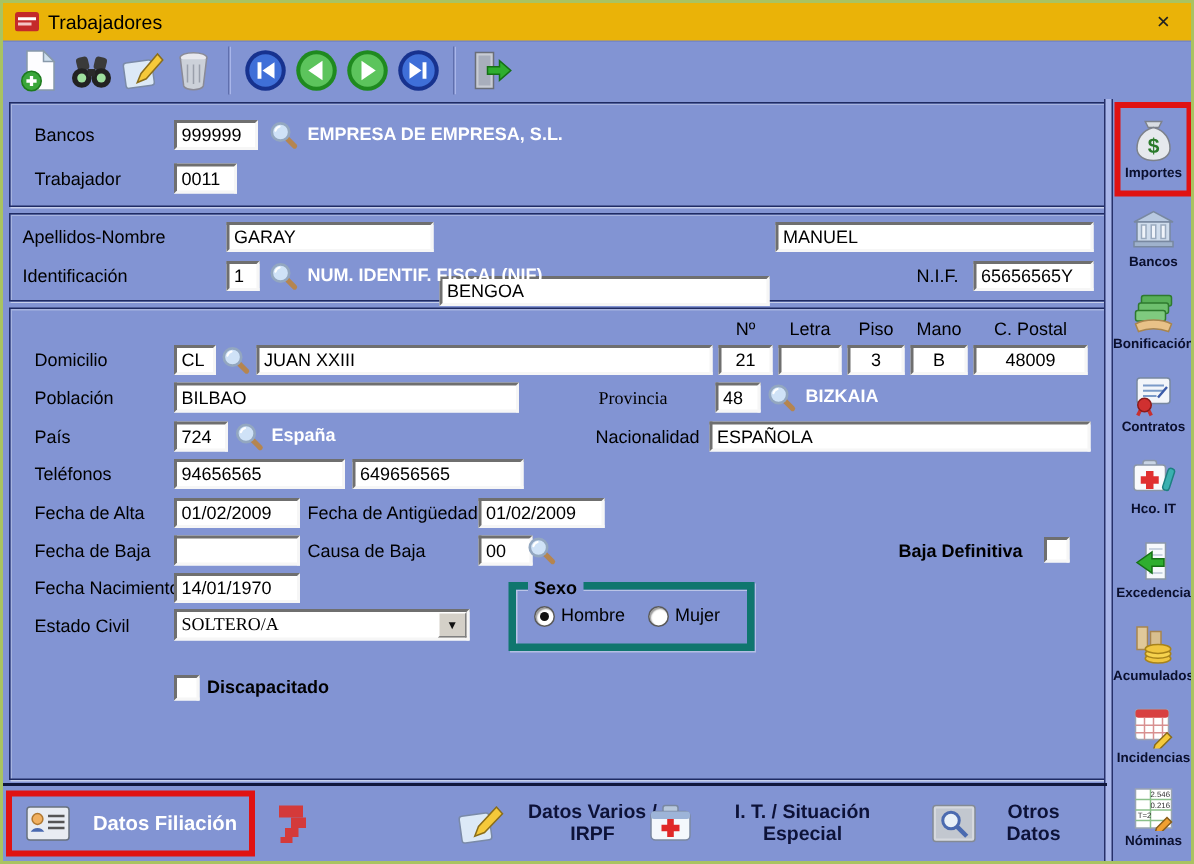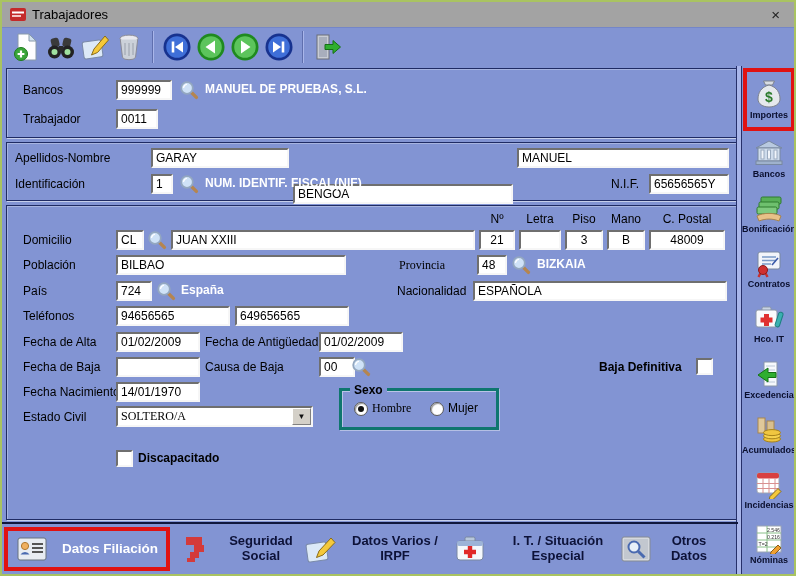--- a/index.html
+++ b/index.html
@@ -1,37 +1,37 @@
 <!DOCTYPE html>
 <html><head>
 <meta charset="utf-8">
 <style>
   html,body{margin:0;padding:0;background:#d8d8d8;}
   .window{position:relative;width:796px;height:576px;box-sizing:border-box;
     border:2px solid #a9c361;background:#8294d3;overflow:hidden;
     font-family:"Liberation Sans",sans-serif;color:#000;}
   
-  .titlebar{position:absolute;left:0;top:0;right:0;height:26px;background:#a3a3a3;
+  .titlebar{position:absolute;left:0;top:0;right:0;height:26px;background:#eab308;
     display:flex;align-items:center;padding:0 8px;box-sizing:border-box;border-bottom:1px solid #7486c8;}
   .titlebar .ttl{font-size:13px;margin-left:6px;}
   .titlebar .close{margin-left:auto;font-size:15px;color:#222;cursor:default;padding:0 6px;}
   
   .toolbar{position:absolute;left:0;top:26px;right:0;height:38px;display:flex;align-items:center;padding-left:8px;}
   .tbtn{width:32px;height:32px;background:transparent;border:none;padding:0;margin:0 1px;display:flex;align-items:center;justify-content:center;}
   .tsep{width:1px;height:32px;background:#5f6fae;border-right:1px solid #a9b6ea;margin:0 6px;}
   
   .panel{position:absolute;border:1px solid #1f2b63;box-shadow:1px 1px 0 rgba(255,255,255,.55),inset 1px 1px 0 rgba(255,255,255,.3);box-sizing:border-box;}
   .lbl{position:absolute;font-size:12px;white-space:nowrap;}
   .blbl{position:absolute;font-size:12px;font-weight:bold;white-space:nowrap;}
   .wlbl{position:absolute;font-size:12px;font-weight:bold;color:#fff;white-space:nowrap;}
   .hdr{position:absolute;font-size:12px;text-align:center;}
   .fld{position:absolute;height:20px;background:#fff;border:2px solid;border-color:#6f6f6f #f6f6f6 #f6f6f6 #6f6f6f;
     font-family:"Liberation Sans",sans-serif;font-size:12px;color:#000;padding:0 3px;box-sizing:border-box;outline:none;}
   .lupa{position:absolute;width:20px;height:20px;cursor:pointer;}
-  .group{position:absolute;border:3px solid #0f766e;box-shadow:inset 1px 1px 0 rgba(255,255,255,.45),1px 1px 0 rgba(255,255,255,.4);}
+  .group{position:absolute;border:5px solid #0f766e;box-shadow:inset 1px 1px 0 rgba(255,255,255,.45),1px 1px 0 rgba(255,255,255,.4);}
   .group .legend{position:absolute;top:-8px;left:8px;background:#8294d3;padding:0 4px;font-weight:bold;font-size:12px;}
   .radio{display:inline-block;width:12px;height:12px;border-radius:50%;background:#fff;border:1px solid #5a5a5a;box-shadow:inset 1px 1px 1px #9a9a9a;position:relative;vertical-align:middle;}
   .radio.checked::after{content:"";position:absolute;inset:3px;border-radius:50%;background:#101010;}
   .cb{position:absolute;width:13px;height:13px;background:#fff;border:2px solid;border-color:#6f6f6f #f6f6f6 #f6f6f6 #6f6f6f;box-sizing:content-box;}
   .combo{position:absolute;height:21px;background:#fff;border:2px solid;border-color:#6f6f6f #f6f6f6 #f6f6f6 #6f6f6f;display:flex;align-items:center;box-sizing:border-box;}
   .combo .txt{flex:1;font-size:12px;padding:0 3px;white-space:nowrap;}
   .combo .btn{width:17px;align-self:stretch;background:#d4d0c8;border:1px solid;border-color:#fff #808080 #808080 #fff;display:flex;align-items:center;justify-content:center;font-size:8px;color:#111;}
   
   .side-divider{position:absolute;left:734px;top:64px;bottom:0;width:4px;background:#a9b6ea;border-left:1px solid #26306a;border-right:1px solid #26306a;}
   .sidebar{position:absolute;left:740px;top:64px;bottom:0;width:54px;display:flex;flex-direction:column;justify-content:space-between;padding:2px 0;box-sizing:border-box;}
@@ -140,21 +140,21 @@
   <div class="panel" style="left:4px;top:66px;width:732px;height:70px;">
     <span class="lbl" style="left:16px;top:14px;">Bancos</span>
     <input class="fld" style="left: 109px; top: 11px; width: 56px;" value="999999">
     <span class="lupa" style="left:172px;top:11px;">
   <svg width="20" height="20" viewBox="0 0 20 20">
     <line x1="12.6" y1="12.6" x2="17.4" y2="17.4" stroke="#b5854f" stroke-width="3.4" stroke-linecap="round"></line>
     <circle cx="8" cy="8" r="5.8" fill="#cfe2f7" stroke="#93a7c0" stroke-width="1.8"></circle>
     <path d="M4.6 7.2 A4 4 0 0 1 7.4 4.4" stroke="#ffffff" stroke-width="1.4" fill="none" stroke-linecap="round"></path>
   </svg>
 </span>
-    <span class="wlbl" style="left:198px;top:13px;">MANUEL DE PRUEBAS, S.L.</span>
+    <span class="wlbl" style="left:198px;top:13px;">EMPRESA DE EMPRESA, S.L.</span>
     <span class="lbl" style="left:16px;top:43px;">Trabajador</span>
     <input class="fld" style="left: 109px; top: 40px; width: 42px;" value="0011">
   </div>
 
   <div class="panel" style="left:4px;top:140px;width:732px;height:59px;">
     <span class="lbl" style="left:8px;top:8px;">Apellidos-Nombre</span>
     <input class="fld" style="left: 144px; top: 5px; width: 138px;" value="GARAY">
     <input class="fld" style="left: 286px; top: 5px; width: 220px; margin-top: 36px;" value="BENGOA">
     <input class="fld" style="left: 510px; top: 5px; width: 212px;" value="MANUEL">
     <span class="lbl" style="left:8px;top:34px;">Identificación</span>
@@ -241,21 +241,21 @@
   </svg>
 </span>
     <span class="blbl" style="left:592px;top:154px;">Baja Definitiva</span>
     <span class="cb" style="left:689px;top:152px;"></span>
     <span class="lbl" style="left:16px;top:179px;">Fecha Nacimiento</span>
     <input class="fld" style="left: 109px; top: 176px; width: 84px;" value="14/01/1970">
 
     <div class="group" style="left:332px;top:182px;width:154px;height:36px;">
       <span class="legend">Sexo</span>
       <span class="radio checked" style="position:absolute;left:12px;top:11px;"></span>
-      <span class="lbl" style="left:30px;top:10px;font-family:Liberation Serif, serif;">Hombre</span>
+      <span class="lbl" style="left:30px;top:10px;">Hombre</span>
       <span class="radio" style="position:absolute;left:88px;top:11px;"></span>
       <span class="lbl" style="left:106px;top:10px;">Mujer</span>
     </div>
 
     <span class="lbl" style="left:16px;top:204px;">Estado Civil</span>
     <div class="combo" style="left:109px;top:200px;width:197px;font-family:Liberation Serif, serif;">
       <span class="txt">SOLTERO/A</span>
       <span class="btn">▼</span>
     </div>
 
@@ -384,32 +384,31 @@
     </div>
     <div class="bn-item" style="left:180px;">
       <span>
           <svg width="32" height="32" viewBox="0 0 32 32">
             <rect x="4" y="4" width="16" height="8" fill="#d43a3a"></rect>
             <rect x="12" y="12" width="10" height="7" fill="#d43a3a"></rect>
             <rect x="8" y="19" width="9" height="6" fill="#d43a3a"></rect>
             <rect x="5" y="25" width="8" height="4" fill="#d43a3a"></rect>
           </svg>
         </span>
-      <span class="bn-lbl" style="width:82px;">Seguridad Social</span>
     </div>
     <div class="bn-item" style="left:302px;">
       <span>
           <svg width="32" height="32" viewBox="0 0 32 32">
             <rect x="3" y="10" width="20" height="18" rx="2" fill="#dce9f7" stroke="#7a8aa8" transform="rotate(-8 13 19)"></rect>
             <path d="M27 5 L15 18 l-2.5 6.5 6.5 -2.5 L31 9.5 z" fill="#f5c93a" stroke="#8a6d1a"></path>
           </svg>
         </span>
       <span class="bn-lbl" style="width:106px;">Datos Varios / IRPF</span>
     </div>
-    <div class="bn-item" style="left:452px;">
+    <div class="bn-item" style="left:429px;">
       <span>
           <svg width="32" height="32" viewBox="0 0 32 32">
             <rect x="11" y="4" width="10" height="5" rx="1.5" fill="#b8c8dc" stroke="#7a88a0"></rect>
             <rect x="3" y="8" width="26" height="19" rx="3" fill="#f4f8fc" stroke="#7a88a0"></rect>
             <rect x="3" y="8" width="26" height="5" rx="2" fill="#9db4d8"></rect>
             <path d="M13.8 13 h4.4 v3.8 h3.8 v4.4 h-3.8 v3.8 h-4.4 v-3.8 h-3.8 v-4.4 h3.8 z" fill="#e02828"></path>
           </svg>
         </span>
       <span class="bn-lbl" style="width:132px;">I. T. / Situación Especial</span>
     </div>

